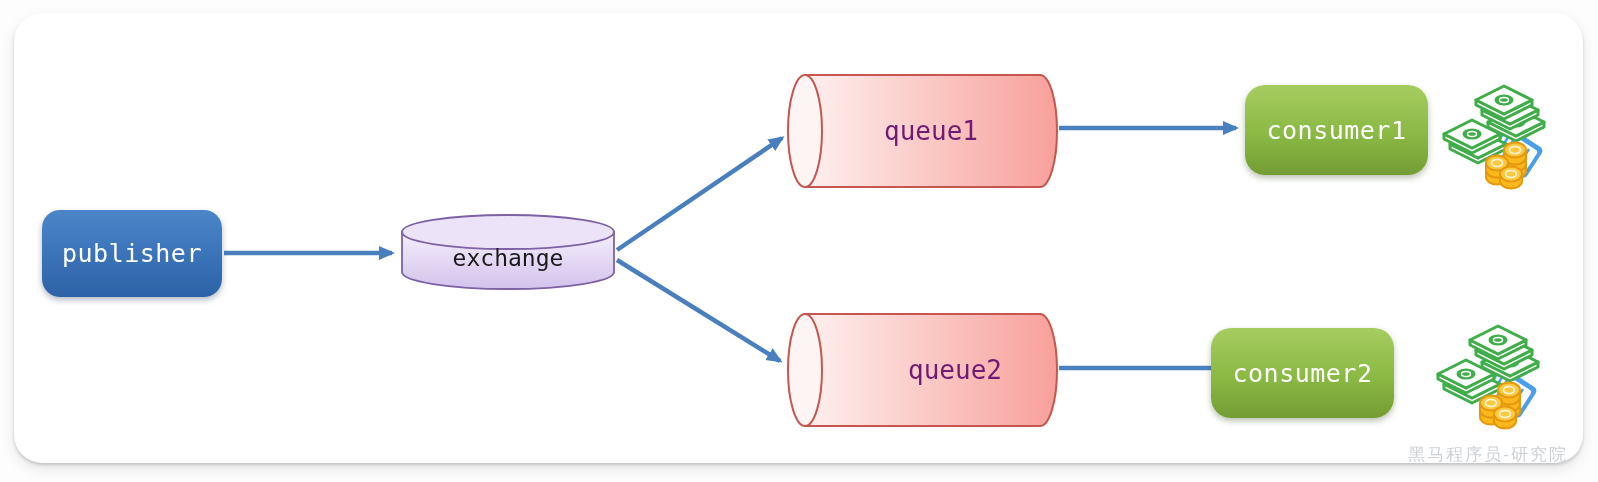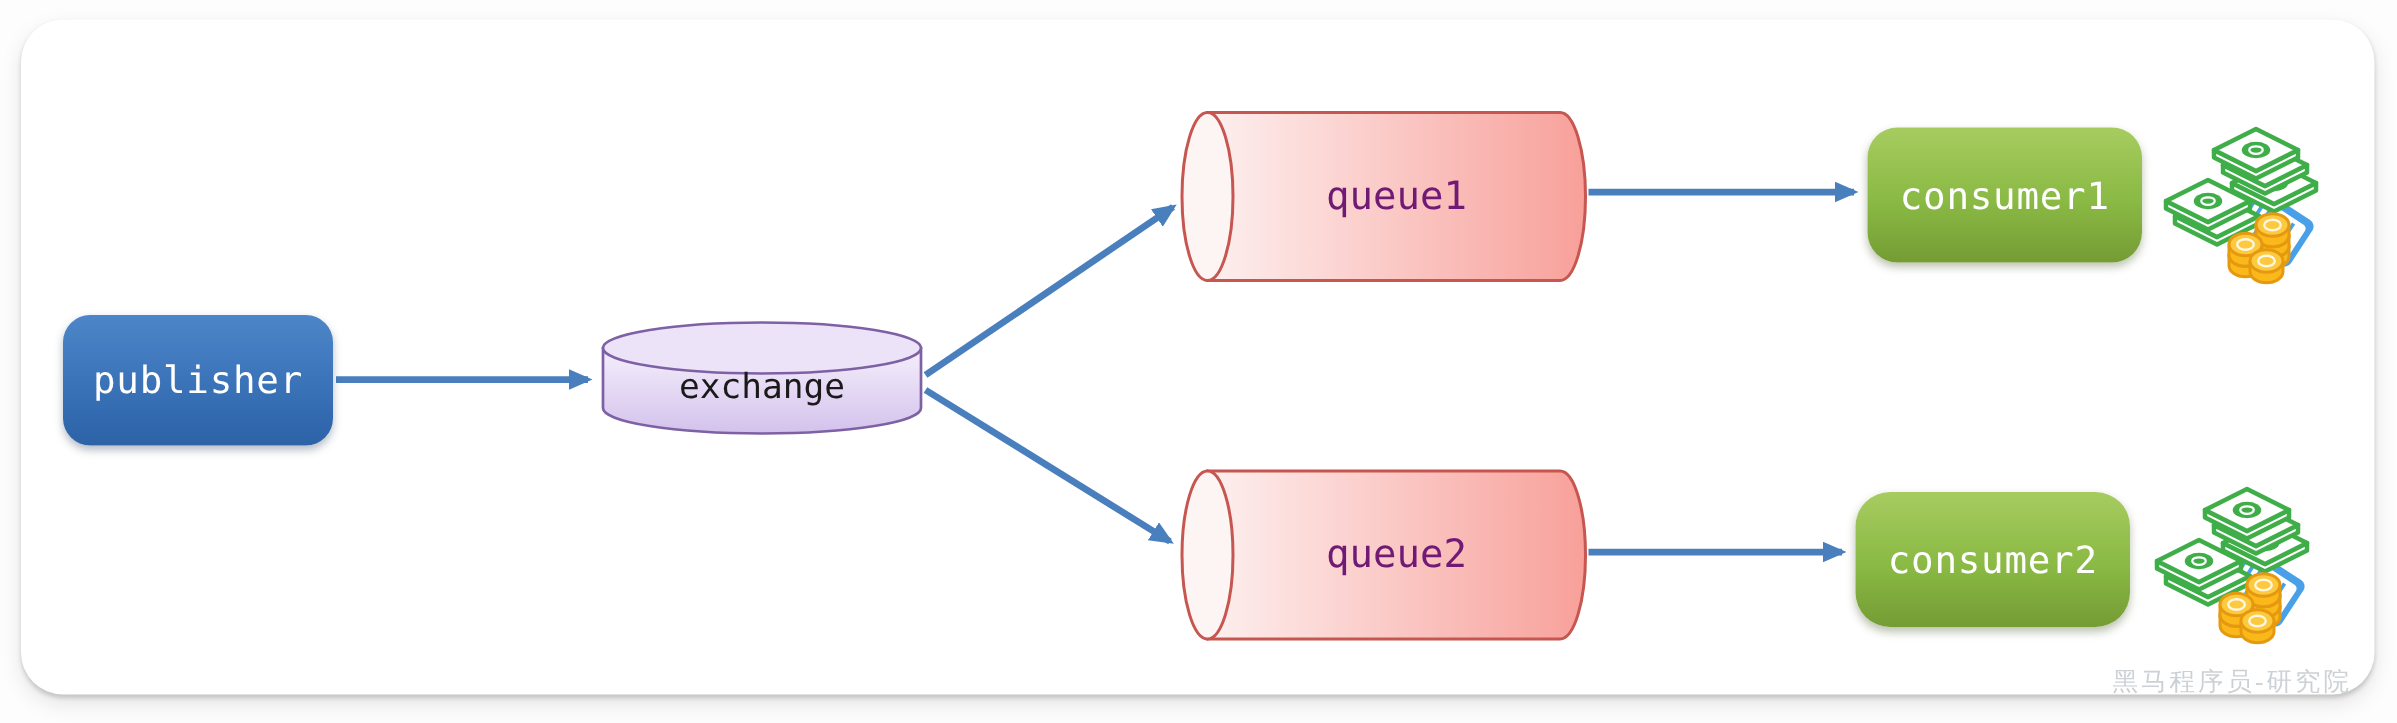--- a/index.html
+++ b/index.html
@@ -26,32 +26,32 @@
     left:42px;top:210px;width:180px;height:87px;border-radius:18px;
     background:linear-gradient(180deg,#4c86c8 0%,var(--publisher-blue,#3a72b8) 55%,#2c62a6 100%);
     box-shadow:0 3px 6px rgba(40,60,90,0.35);
   }
   .consumer{
     width:183px;height:90px;border-radius:20px;
     background:linear-gradient(180deg,#a6cc60 0%,var(--consumer-green,#8ab944) 55%,#749c34 100%);
     box-shadow:0 3px 6px rgba(60,80,30,0.35);
   }
   .consumer1{left:1245px;top:85px;}
-  .consumer2{left:1237px;top:328px;border-radius:23px;}
+  .consumer2{left:1211px;top:328px;}
   .fanout-label{
     left:402px;top:213px;width:212px;height:24px;
     color:var(--fanout-label-gray,#808080);font-size:17px;
   }
   .exchange-label{
     left:402px;top:241px;width:212px;height:34px;
     color:#1a1a1a;font-size:23px;
   }
   .queue-label{width:218px;height:112px;color:#701a75;font-size:26px;left:822px;}
   .queue-label.q1{top:75px;}
-  .queue-label.q2{top:314px;}
+  .queue-label.q2{top:314px;padding-left:24px;}
   .watermark{
     position:absolute;right:30px;bottom:16px;
     color:var(--watermark-gray,#ccd1d5);font-size:17px;letter-spacing:2px;
     font-family:"Liberation Serif","DejaVu Serif",serif;
   }
 </style>
 </head>
 <body>
 
 <div class="stage">

